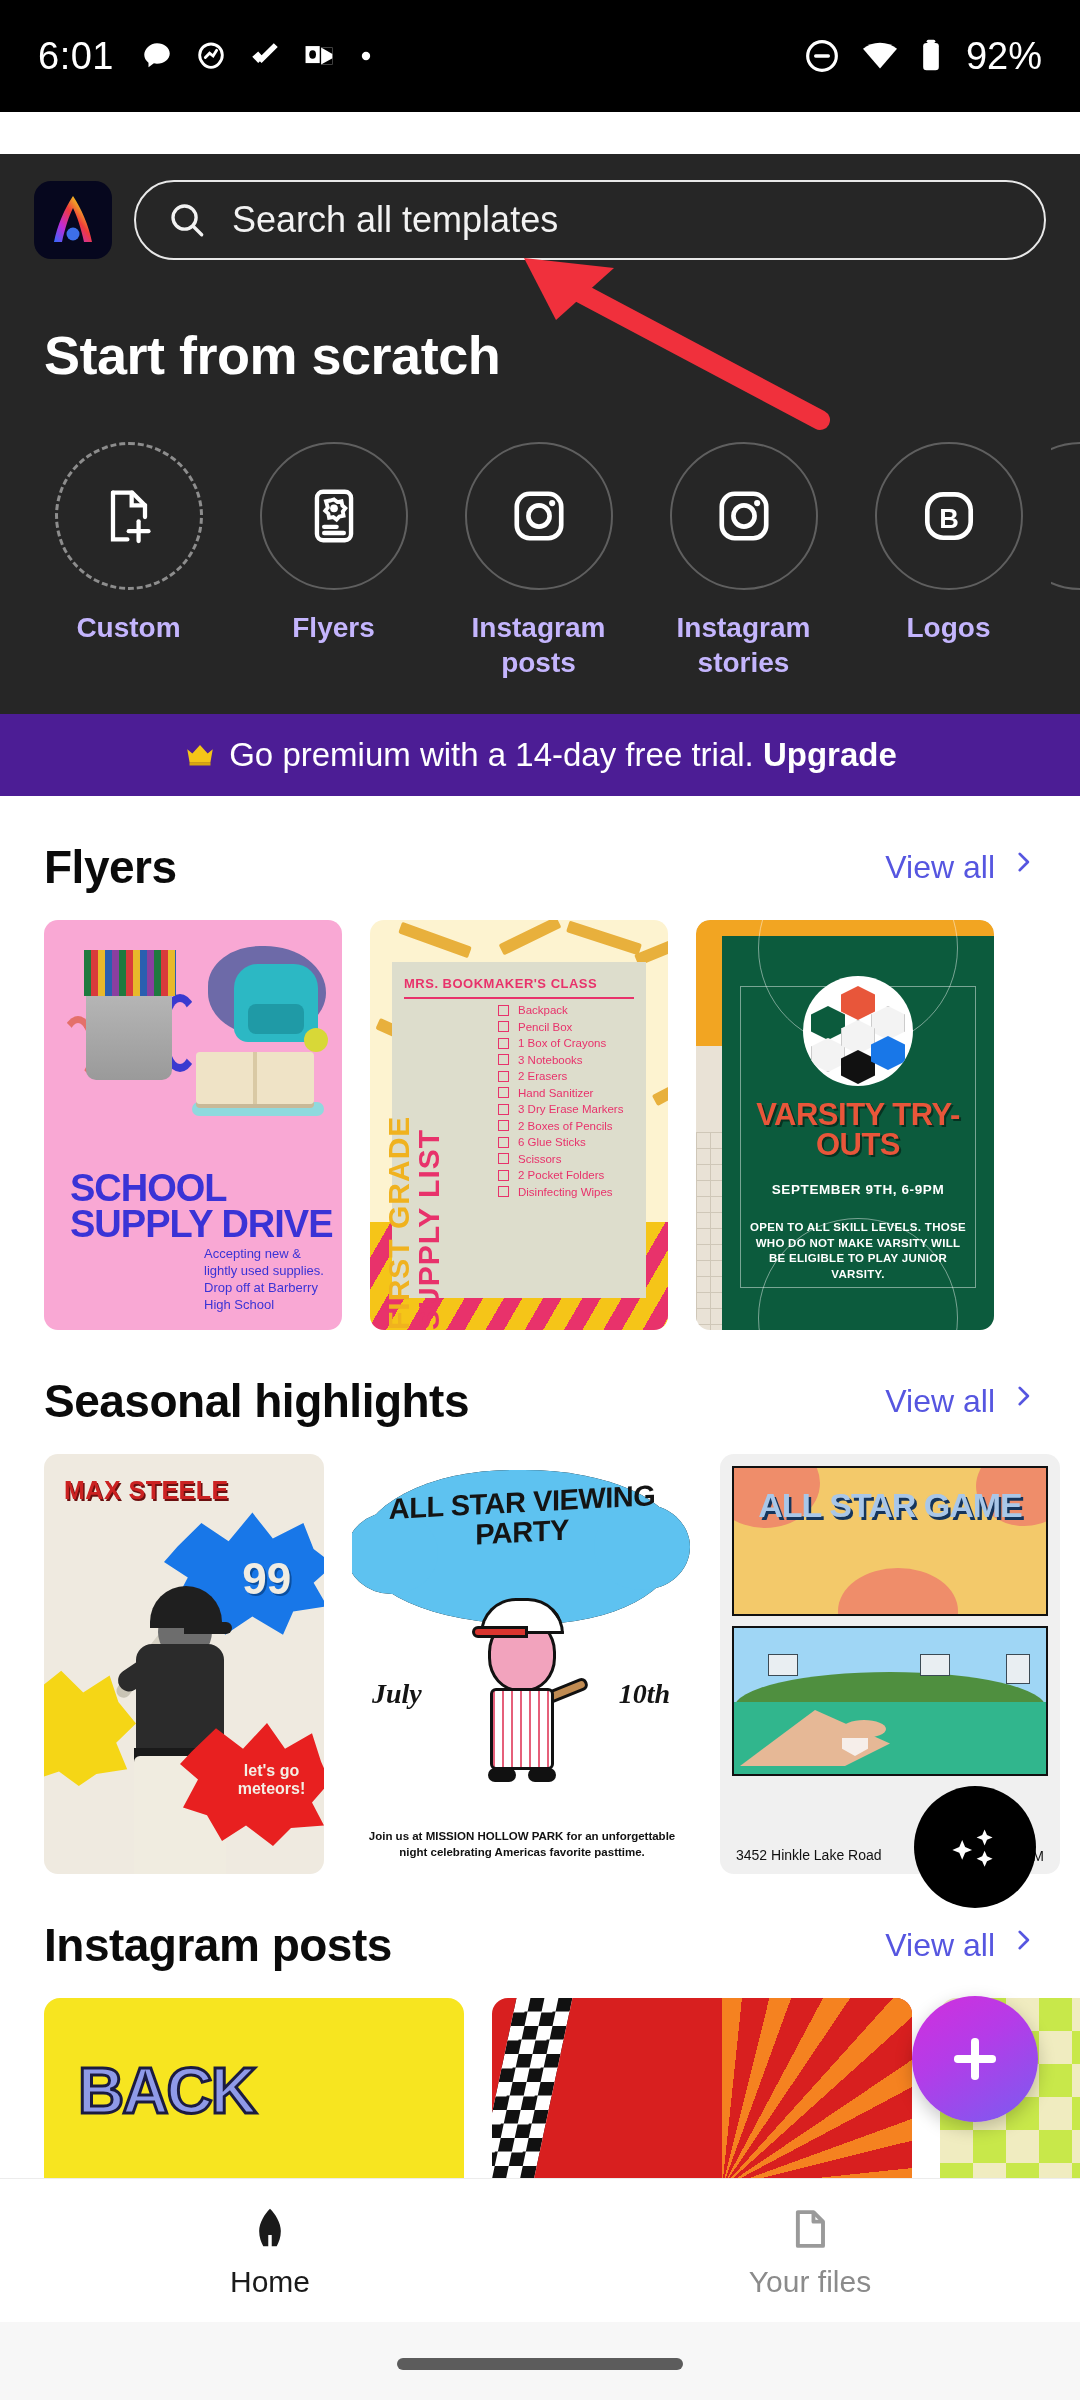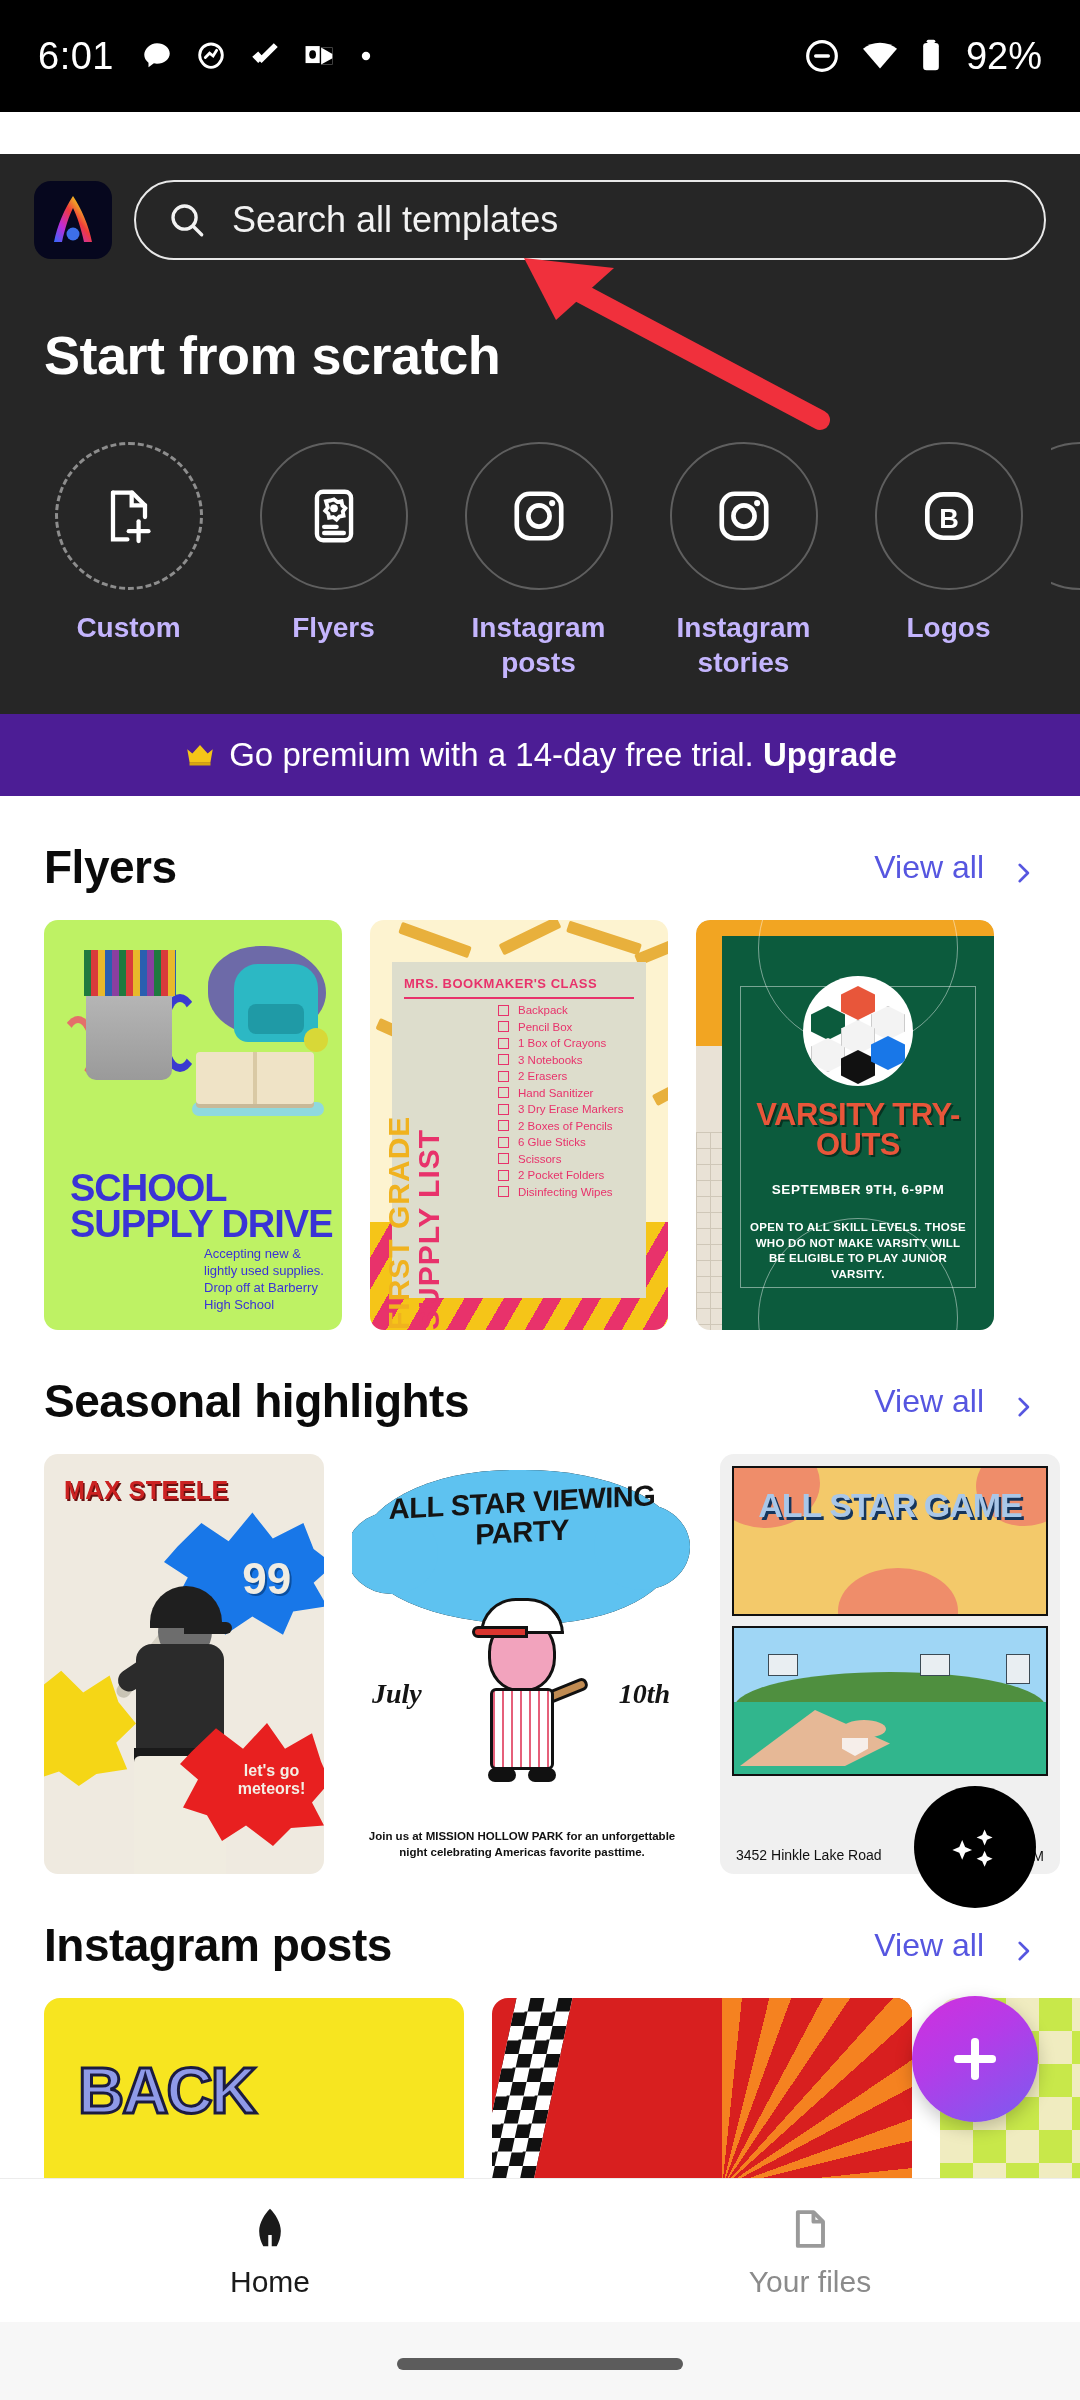--- a/index.html
+++ b/index.html
@@ -68,32 +68,32 @@
   .premium-text { color:#ffffff; font-size:33px; }
   .premium-text b { font-weight:bold; }
 
   
   .content { background:#ffffff; }
   .sec-head {
     display:flex; align-items:center; justify-content:space-between;
     padding:44px 44px 0 44px;
   }
   .sec-title { font-size:46px; font-weight:bold; color:#0b0b0b; letter-spacing:-.5px; }
-  .view-all { display:flex; align-items:flex-end; gap:26px; color:#5656e0; font-size:32px; }
+  .view-all { display:flex; align-items:flex-start; gap:15px; color:#5656e0; font-size:32px; }
 
   .row-scroll { display:flex; gap:28px; padding:26px 0 0 44px; overflow:hidden; }
 
   .card { flex:0 0 auto; border-radius:14px; overflow:hidden; position:relative; }
   .card-flyer { width:298px; height:410px; }
   .card-season { width:280px; height:420px; }
   .card-season.wide { width:340px; }
   .card-ig { width:420px; height:230px; border-radius:16px; }
 
   
-  .f1 { background:#bef264; position:relative; }
+  .f1 { background:#f9a8d4; position:relative; }
   .f1 .blob { position:absolute; width:118px; height:90px; background:#6d6aa8; border-radius:46% 54% 50% 50%; right:16px; top:26px; }
   .f1 .cup { position:absolute; left:42px; top:64px; width:86px; height:96px; background:linear-gradient(#b9b9b9,#9a9a9a); border-radius:6px 6px 10px 10px; }
   .f1 .pencils { position:absolute; left:40px; top:30px; width:92px; height:46px;
     background:repeating-linear-gradient(90deg,#1f7a3f 0 7px,#d93b3b 7px 14px,#e8b92b 14px 21px,#2b5fb0 21px 28px,#8a3fa0 28px 35px); }
   .f1 .squig-r { position:absolute; left:16px; top:96px; width:36px; height:66px;
     border:7px solid #e4706a; border-radius:50%; border-left-color:transparent; border-bottom-color:transparent; }
   .f1 .squig-b { position:absolute; left:116px; top:74px; width:40px; height:78px;
     border:8px solid #3a3ad0; border-radius:50%; border-right-color:transparent; }
   .f1 .bag { position:absolute; right:24px; top:44px; width:84px; height:78px; background:#2cb8c4; border-radius:24px 24px 14px 14px; }
   .f1 .bag:after { content:""; position:absolute; left:14px; top:40px; width:56px; height:30px; background:#1f9aa6; border-radius:8px; }

